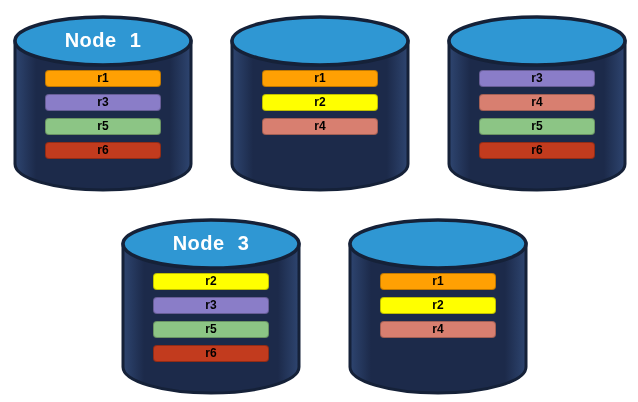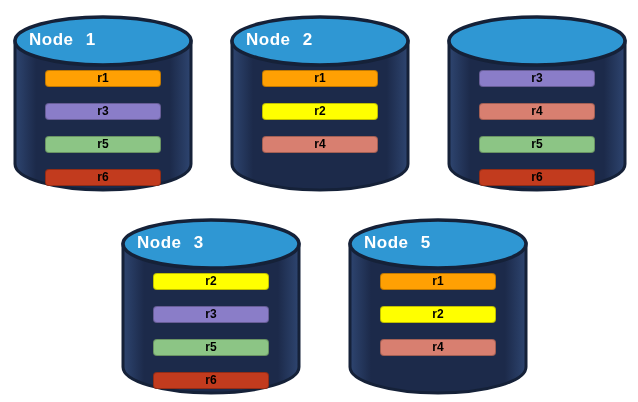--- a/index.html
+++ b/index.html
@@ -24,40 +24,40 @@
     position: absolute;
     left: 0;
     top: 0;
     width: 182px;
     height: 188px;
     display: block;
   }
   .node-title {
     position: absolute;
     top: 23px;
-    left: 17px;
+    left: 0;
     right: 0;
-    text-align: left;
+    text-align: center;
     color: #ffffff;
-    font-size: 17px;
+    font-size: 20px;
     font-weight: bold;
     word-spacing: 7px;
     letter-spacing: 0.5px;
     line-height: 20px;
     user-select: none;
   }
   .bars {
     position: absolute;
     top: 63px;
     left: 50%;
     transform: translateX(-50%);
     width: 116px;
     display: flex;
     flex-direction: column;
-    gap: 16px;
+    gap: 7px;
   }
   .bar {
     height: 15px;
     border: 1px solid rgba(0,0,0,0.25);
     border-radius: 4px;
     color: #000000;
     font-size: 12px;
     font-weight: bold;
     line-height: 15px;
     text-align: center;
@@ -95,21 +95,20 @@
         <div class="bar" style="background: rgb(140, 197, 133); color: rgb(0, 0, 0);">r5</div>
         <div class="bar" style="background: rgb(194, 59, 30); color: rgb(0, 0, 0);">r6</div>
       </div>
   </div>
 
   <div class="node pos-n2">
     <svg viewBox="0 0 182 188">
       <path d="M3,34 L3,157 A88,26 0 0 0 179,157 L179,34 Z" fill="url(#cylGrad)" stroke-width="3" stroke="#152138"></path>
       <ellipse cx="91" cy="34" rx="88" ry="24" stroke-width="3.5" fill="#2F97D3" stroke="#152138"></ellipse>
     </svg>
-    <div class="node-title">Node 2</div>
     <div class="bars">
         <div class="bar" style="background: rgb(255, 160, 3); color: rgb(0, 0, 0);">r1</div>
         <div class="bar" style="background: rgb(255, 255, 0); color: rgb(0, 0, 0);">r2</div>
         <div class="bar" style="background: rgb(216, 127, 112); color: rgb(0, 0, 0);">r4</div>
       </div>
   </div>
 
   <div class="node pos-n3">
     <svg viewBox="0 0 182 188">
       <path d="M3,34 L3,157 A88,26 0 0 0 179,157 L179,34 Z" fill="url(#cylGrad)" stroke-width="3" stroke="#152138"></path>
@@ -135,21 +134,20 @@
         <div class="bar" style="background: rgb(140, 197, 133); color: rgb(0, 0, 0);">r5</div>
         <div class="bar" style="background: rgb(194, 59, 30); color: rgb(0, 0, 0);">r6</div>
       </div>
   </div>
 
   <div class="node pos-n5">
     <svg viewBox="0 0 182 188">
       <path d="M3,34 L3,157 A88,26 0 0 0 179,157 L179,34 Z" fill="url(#cylGrad)" stroke-width="3" stroke="#152138"></path>
       <ellipse cx="91" cy="34" rx="88" ry="24" stroke-width="3.5" fill="#2F97D3" stroke="#152138"></ellipse>
     </svg>
-    <div class="node-title">Node 5</div>
     <div class="bars">
         <div class="bar" style="background: rgb(255, 160, 3); color: rgb(0, 0, 0);">r1</div>
         <div class="bar" style="background: rgb(255, 255, 0); color: rgb(0, 0, 0);">r2</div>
         <div class="bar" style="background: rgb(216, 127, 112); color: rgb(0, 0, 0);">r4</div>
       </div>
   </div>
 
 </div>
 
 </body></html>

